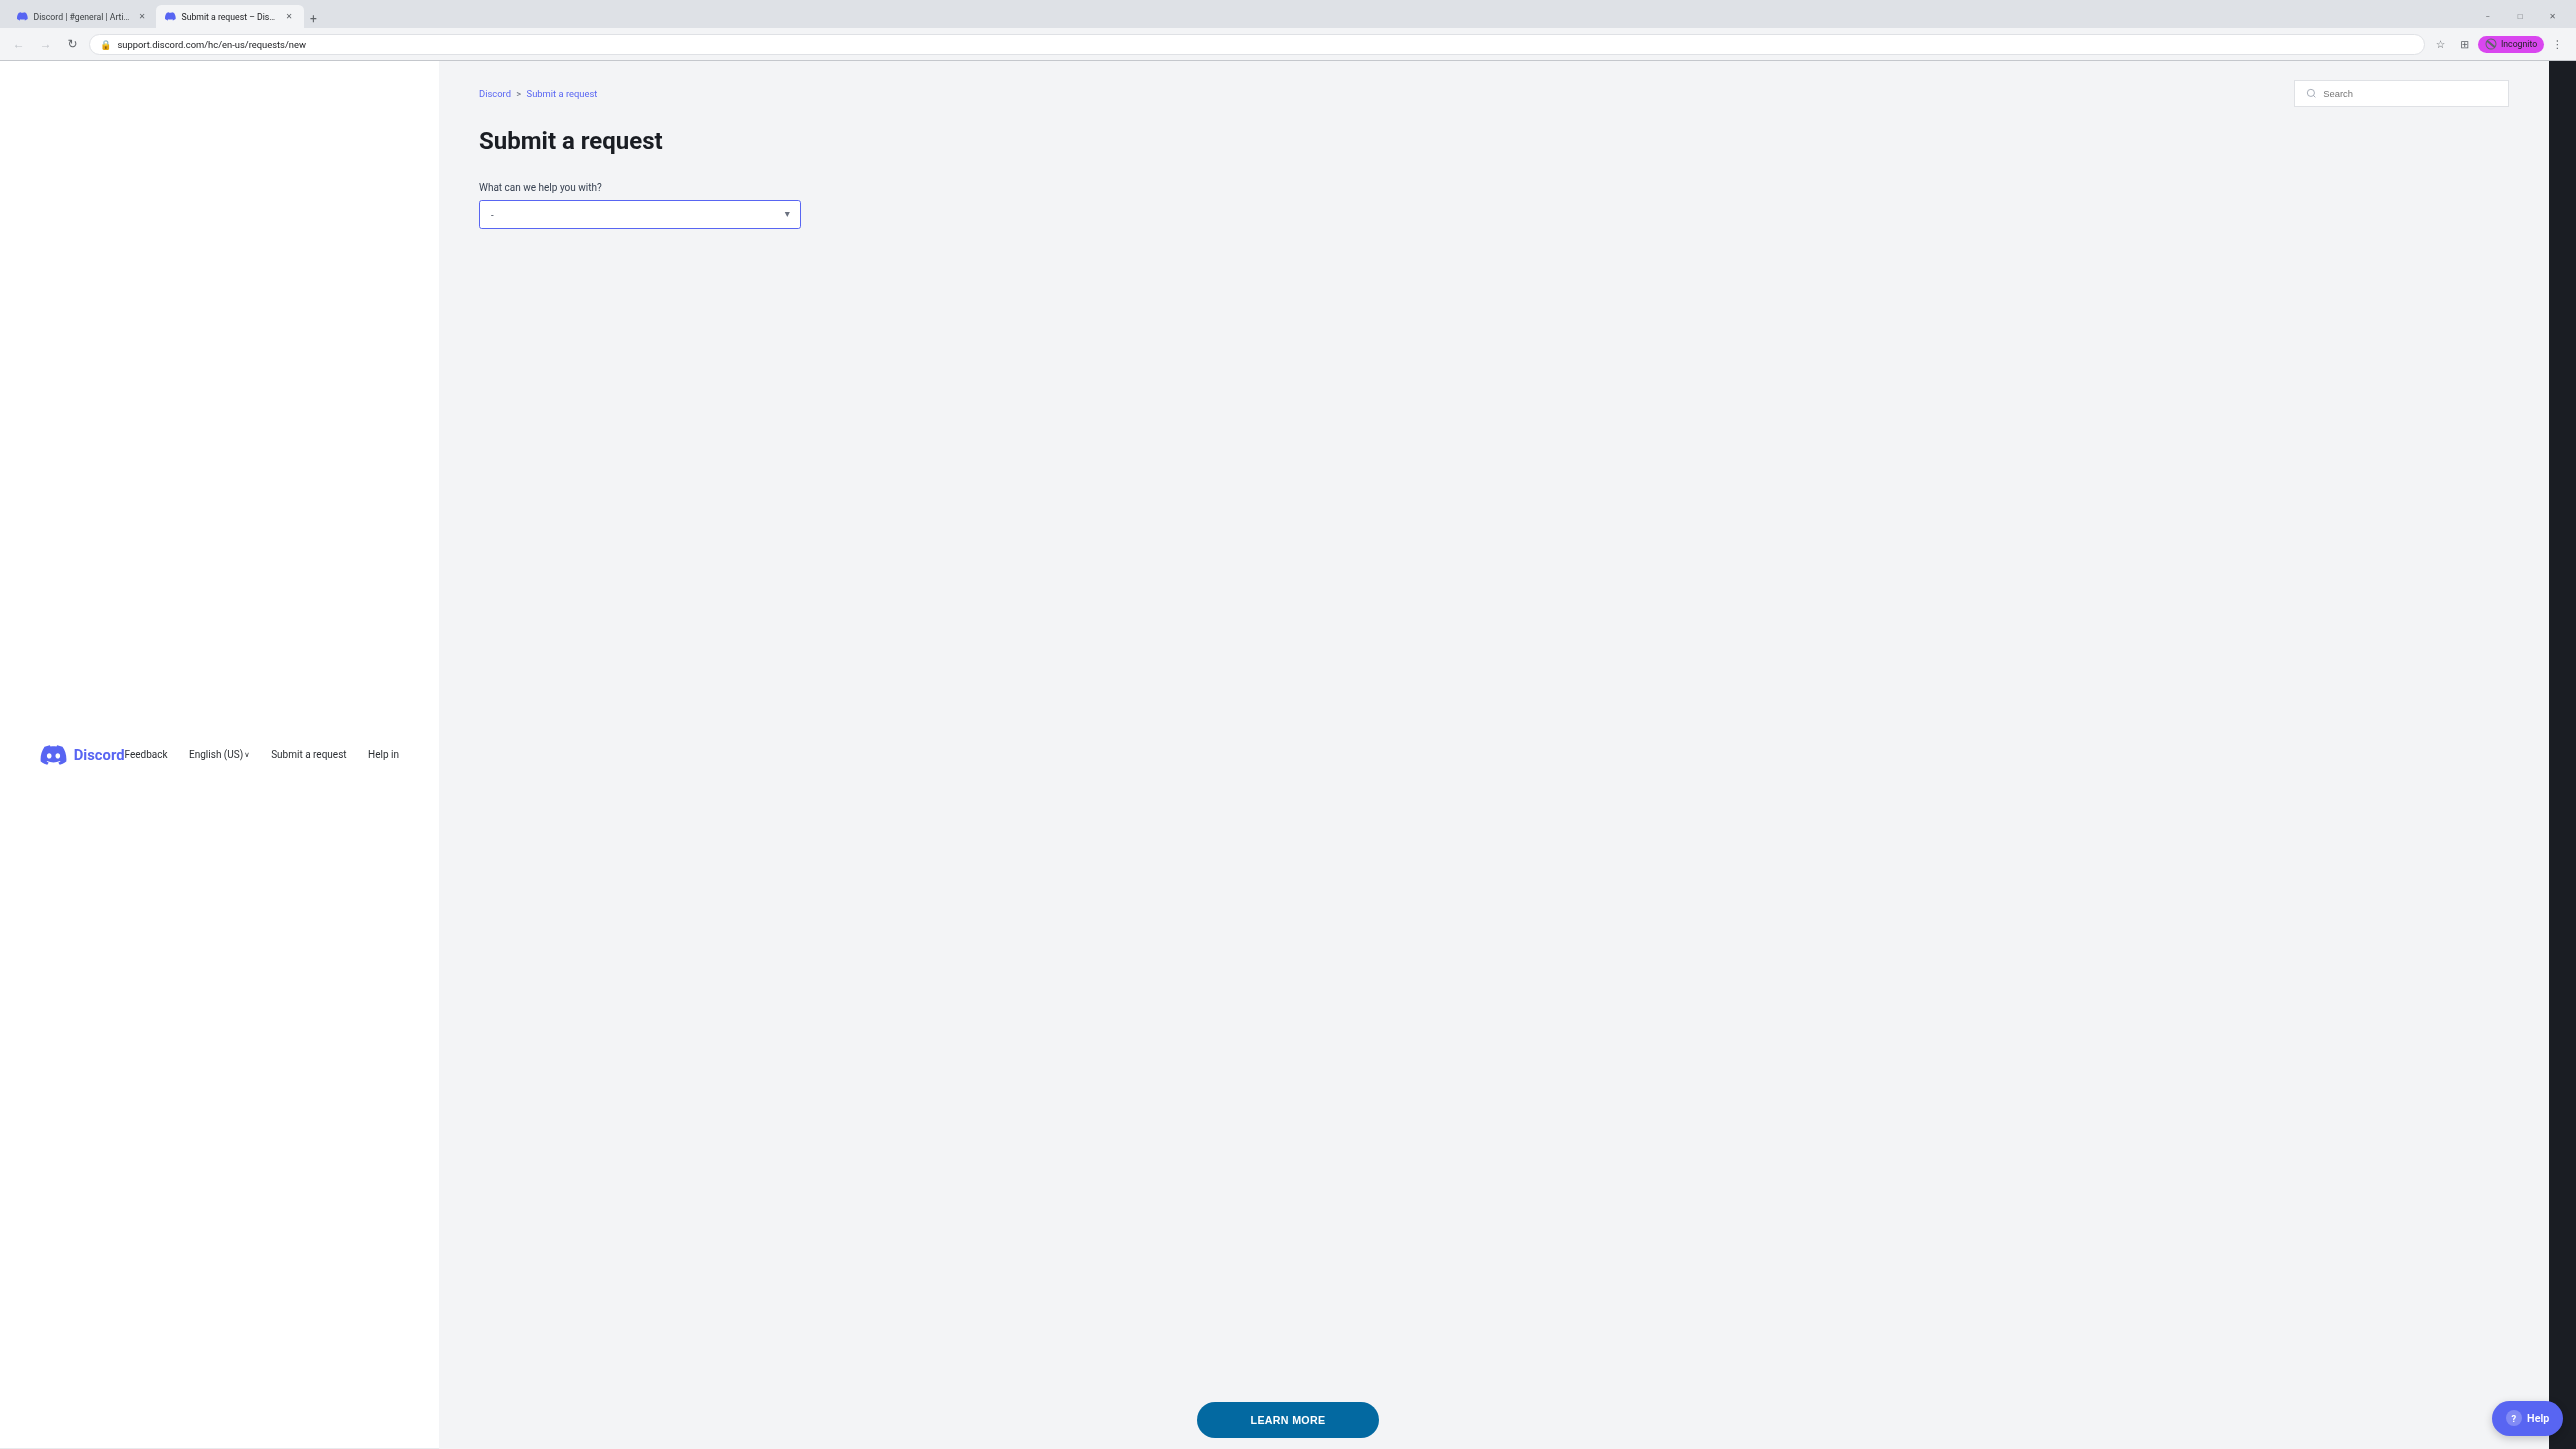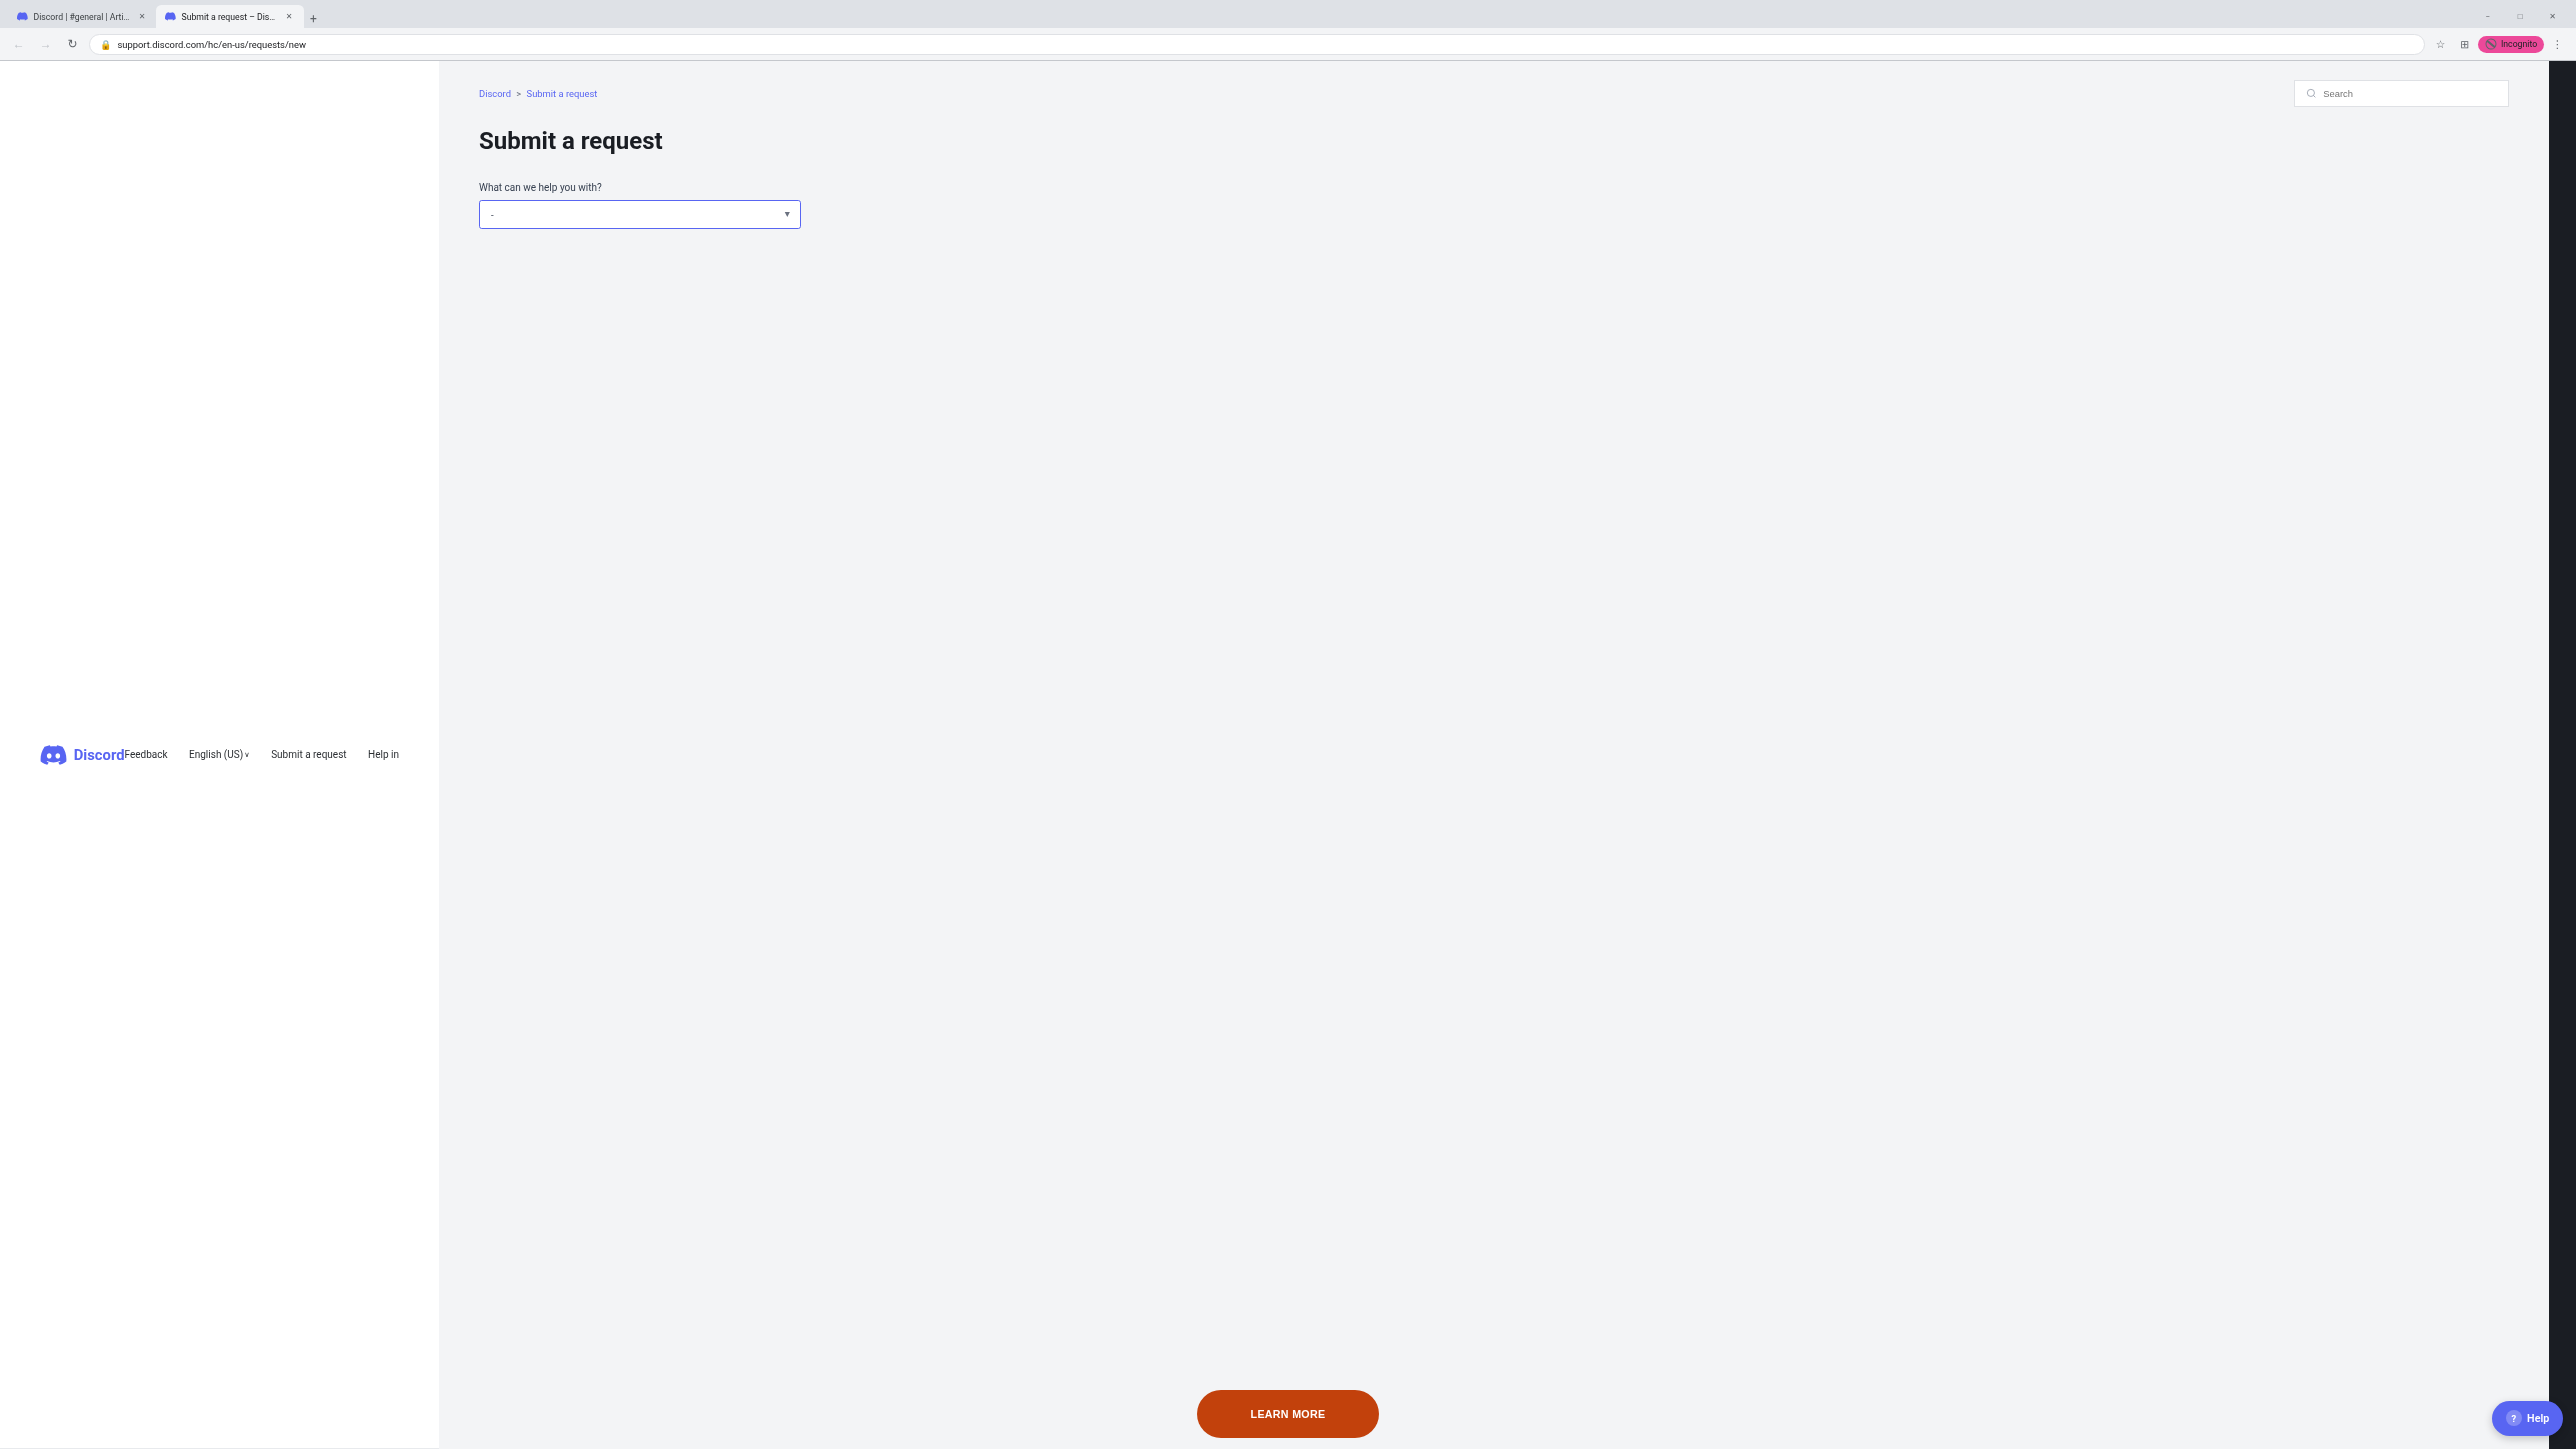--- a/index.html
+++ b/index.html
@@ -155,21 +155,21 @@
       cursor: pointer;
       color: #5f6368;
       font-size: 10.7px;
     }
 
     .incognito-indicator {
       display: flex;
       align-items: center;
       gap: 4px;
       padding: 2.7px 6.7px;
-      background: #ec4899;
+      background: #d946ef;
       border-radius: 10.7px;
       font-size: 8.7px;
       color: #202124;
       cursor: pointer;
     }
 
     
     .page-wrapper {
       flex: 1;
       display: flex;
@@ -350,25 +350,25 @@
       left: 0;
       right: 0;
       display: flex;
       justify-content: center;
       align-items: center;
       padding: 10.7px;
       z-index: 100;
     }
 
     .learn-more-btn {
-      background: #c2410c;
+      background: #0369a1;
       color: #fff;
       font-size: 10.7px;
       font-weight: 700;
-      padding: 18px 54px;
+      padding: 12px 54px;
       border-radius: 27px;
       border: none;
       cursor: pointer;
       letter-spacing: 0.3px;
     }
 
     
     .help-btn {
       position: fixed;
       bottom: 13.4px;

